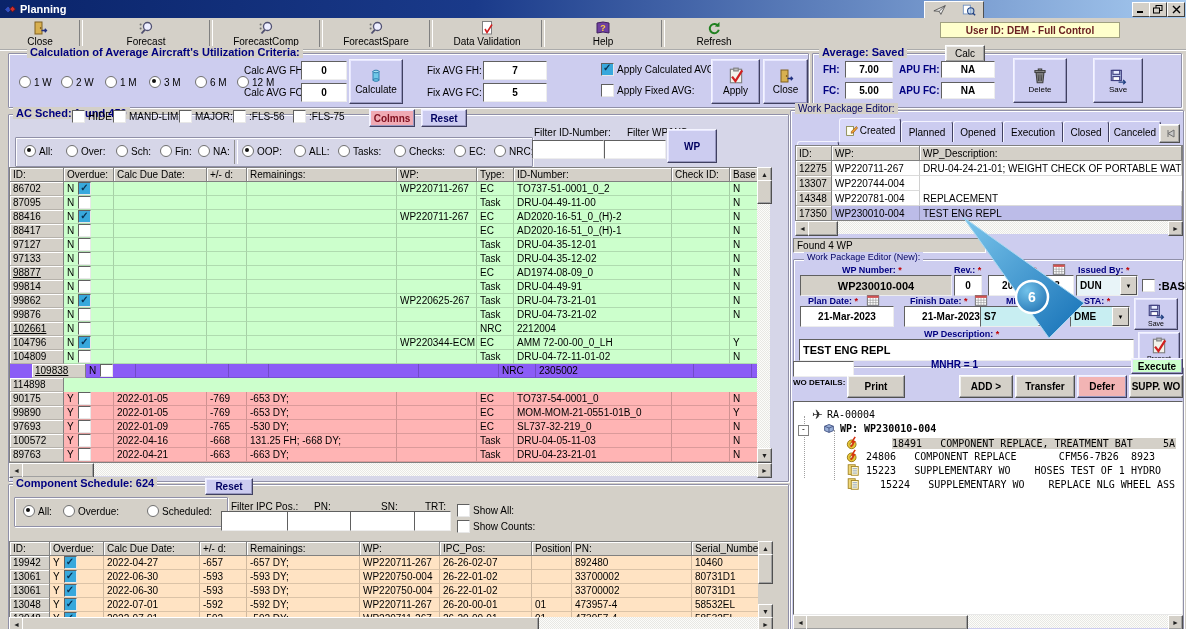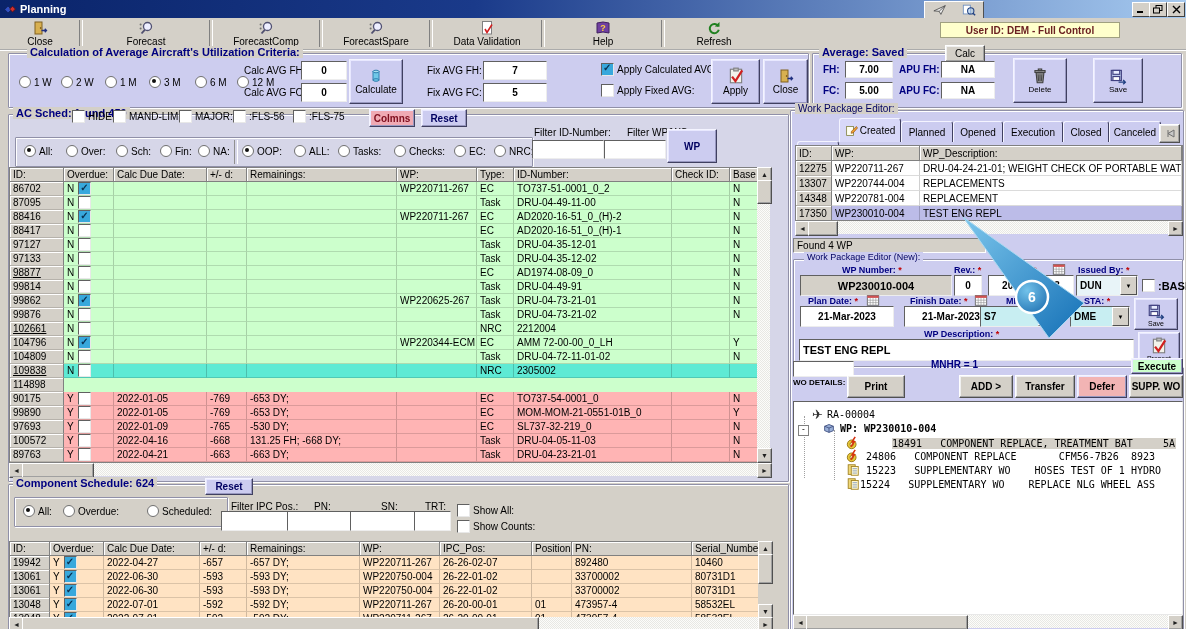--- a/index.html
+++ b/index.html
@@ -561,21 +561,21 @@
         </div>
         <div class="td" style="width: 89px;"></div>
         <div class="td" style="width: 36px;"></div>
         <div class="td" style="width: 146px;"></div>
         <div class="td" style="width: 76px;"></div>
         <div class="td" style="width: 33px;">Task</div>
         <div class="td" style="width: 154px;">DRU-04-72-11-01-02</div>
         <div class="td" style="width: 54px;"></div>
         <div class="td" style="width: 24px;">N</div>
       </div>
-      <div class="tr" style="height: 14px; background: #5eead4;">
+      <div class="tr" style="height: 14px; background: #8b5cf6; padding-left: 22px;">
         <div class="td idc u" style="width: 50px;">109838</div>
         <div class="td" style="width: 46px; gap: 4px;">
           <div>N</div>
           <div class="cb"></div>
         </div>
         <div class="td" style="width: 89px;"></div>
         <div class="td" style="width: 36px;"></div>
         <div class="td" style="width: 146px;"></div>
         <div class="td" style="width: 76px;"></div>
         <div class="td" style="width: 33px;">NRC</div>
@@ -889,21 +889,20 @@
         <div class="td th" style="width: 258px;">WP_Description:</div>
       </div>
       <div class="tr" style="height: 15px; background: rgb(255, 255, 255);">
         <div class="td idc" style="width: 32px;">12275</div>
         <div class="td" style="width: 84px;">WP220711-267</div>
         <div class="td" style="width: 258px;">DRU-04-24-21-01; WEIGHT CHECK OF PORTABLE WATER FIRE E</div>
       </div>
       <div class="tr" style="height: 15px; background: rgb(255, 255, 255);">
         <div class="td idc" style="width: 32px;">13307</div>
         <div class="td" style="width: 84px;">WP220744-004</div>
-        <div class="td" style="width: 258px;">REPLACEMENTS</div>
       </div>
       <div class="tr" style="height: 15px; background: rgb(255, 255, 255);">
         <div class="td idc" style="width: 32px;">14348</div>
         <div class="td" style="width: 84px;">WP220781-004</div>
         <div class="td" style="width: 258px;">REPLACEMENT</div>
       </div>
       <div class="tr" style="height: 15px; background: rgb(188, 188, 232);">
         <div class="td idc" style="width: 32px;">17350</div>
         <div class="td" style="width: 84px;">WP230010-004</div>
         <div class="td" style="width: 258px;">TEST ENG REPL</div>
@@ -1037,21 +1036,21 @@
           </svg></span><div style="margin-left: 6px; background: transparent; flex: 1 1 0%; white-space: pre; overflow: hidden;">24806   COMPONENT REPLACE       CFM56-7B26  8923</div></div>
       <div class="treeline" style="left: 52px; top: 61px; width: 330px;"><span class="ic"><svg width="14" height="14" viewBox="0 0 16 16">
             <rect x="2.5" y="2" width="8" height="11" fill="#f0d878" stroke="#a08020"></rect>
             <rect x="6" y="4" width="8" height="10" fill="#fff8d0" stroke="#a08020"></rect>
             <path d="M7.5 6.5 H12.5 M7.5 9 H12.5 M7.5 11.5 H12.5" stroke="#6080c0" stroke-width="0.8"></path>
           </svg></span><div style="margin-left: 6px; background: transparent; flex: 1 1 0%; white-space: pre; overflow: hidden;">15223   SUPPLEMENTARY WO    HOSES TEST OF 1 HYDRO</div></div>
       <div class="treeline" style="left: 52px; top: 75px; width: 330px;"><span class="ic"><svg width="14" height="14" viewBox="0 0 16 16">
             <rect x="2.5" y="2" width="8" height="11" fill="#f0d878" stroke="#a08020"></rect>
             <rect x="6" y="4" width="8" height="10" fill="#fff8d0" stroke="#a08020"></rect>
             <path d="M7.5 6.5 H12.5 M7.5 9 H12.5 M7.5 11.5 H12.5" stroke="#6080c0" stroke-width="0.8"></path>
-          </svg></span><div style="margin-left: 0; background: transparent; flex: 1 1 0%; white-space: pre; overflow: hidden;">15224   SUPPLEMENTARY WO    REPLACE NLG WHEEL ASS</div></div>
+          </svg></span><div style="margin-left: 20px; background: transparent; flex: 1 1 0%; white-space: pre; overflow: hidden;">15224   SUPPLEMENTARY WO    REPLACE NLG WHEEL ASS</div></div>
     </div>
   <div class="abs sb" style="left:2px;top:504px;width:388px;height:13px">
     <div class="sbtn abs" style="left:0;top:0;width:13px;height:13px">◄</div>
     <div class="track abs" style="left:13px;top:0;width:362px;height:13px"></div>
     <div class="thumb abs" style="left:13px;top:0;width:160px;height:13px"></div>
     <div class="sbtn abs" style="left:375px;top:0;width:13px;height:13px">►</div>
   </div>
 </div>
 
 <svg class="abs" style="left:0;top:0;width:1186px;height:629px;pointer-events:none;z-index:60">

